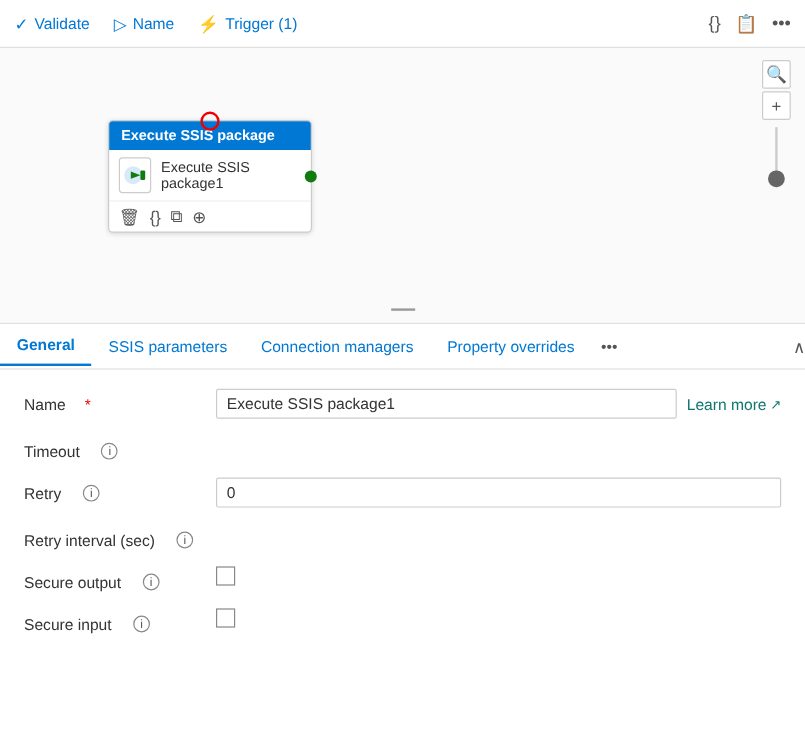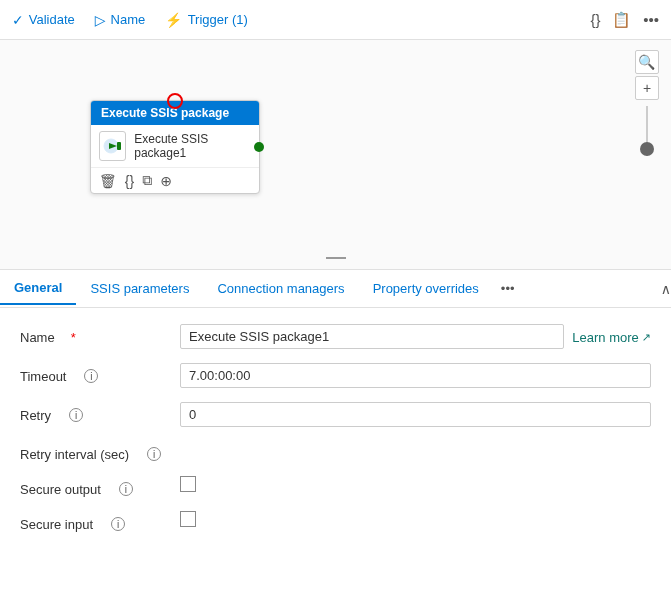--- a/index.html
+++ b/index.html
@@ -227,23 +227,20 @@
       </a>
     </div>
   </div>
 
 
   <div class="form-row">
     <div class="form-label">
       <span>Timeout</span>
       <span class="info-icon">i</span>
     </div>
-    <div class="form-control">
-      <input type="text" class="input-field" value="7.00:00:00" style="">
-    </div>
   </div>
 
   <div class="form-row">
     <div class="form-label">
       <span>Retry</span>
       <span class="info-icon">i</span>
     </div>
     <div class="form-control">
       <input type="text" class="input-field" value="0" style="">
     </div>

